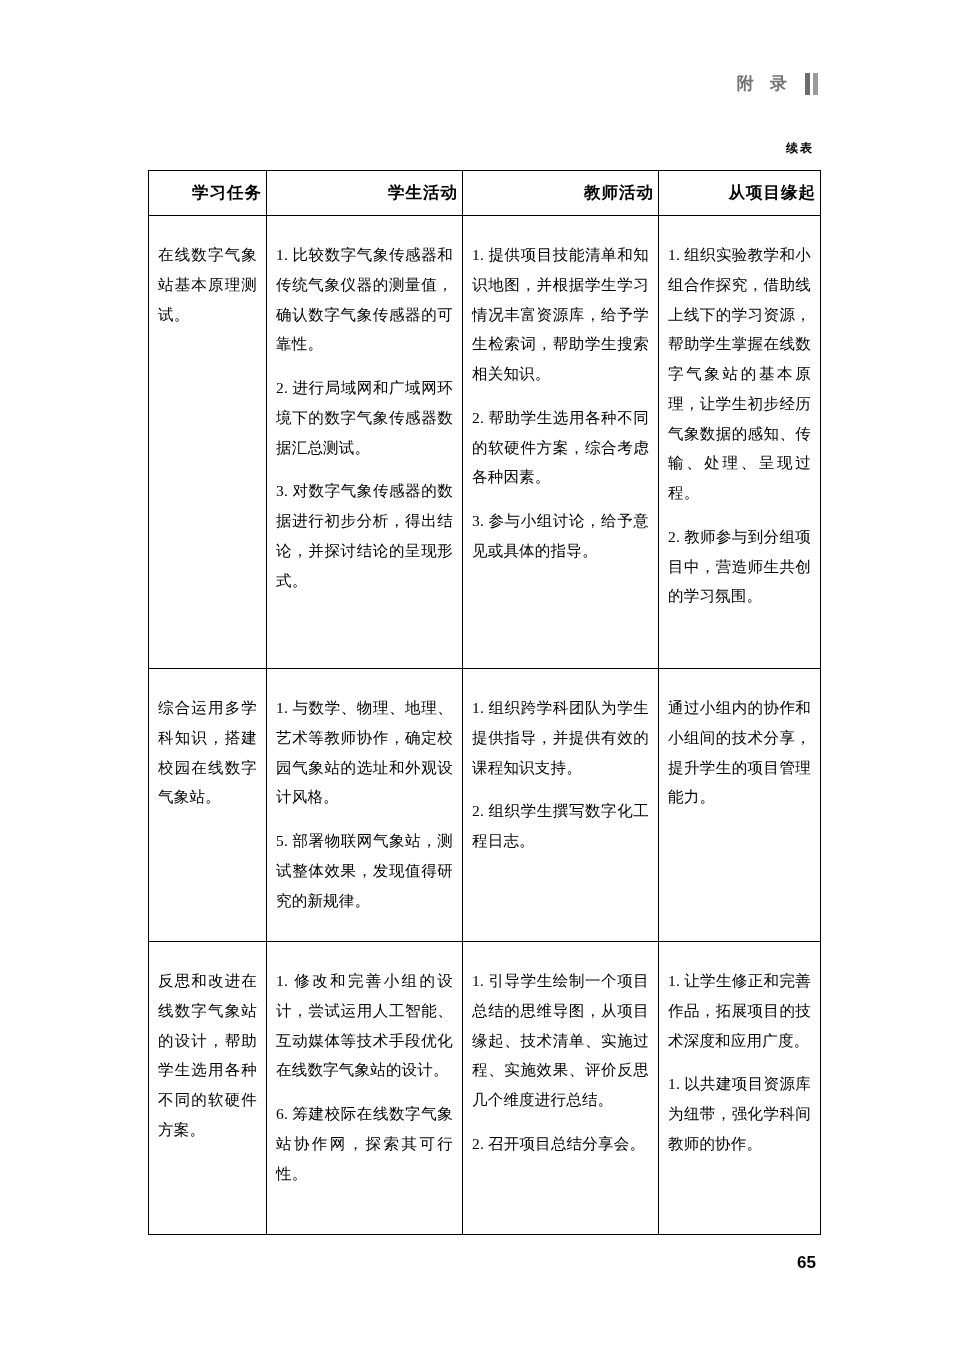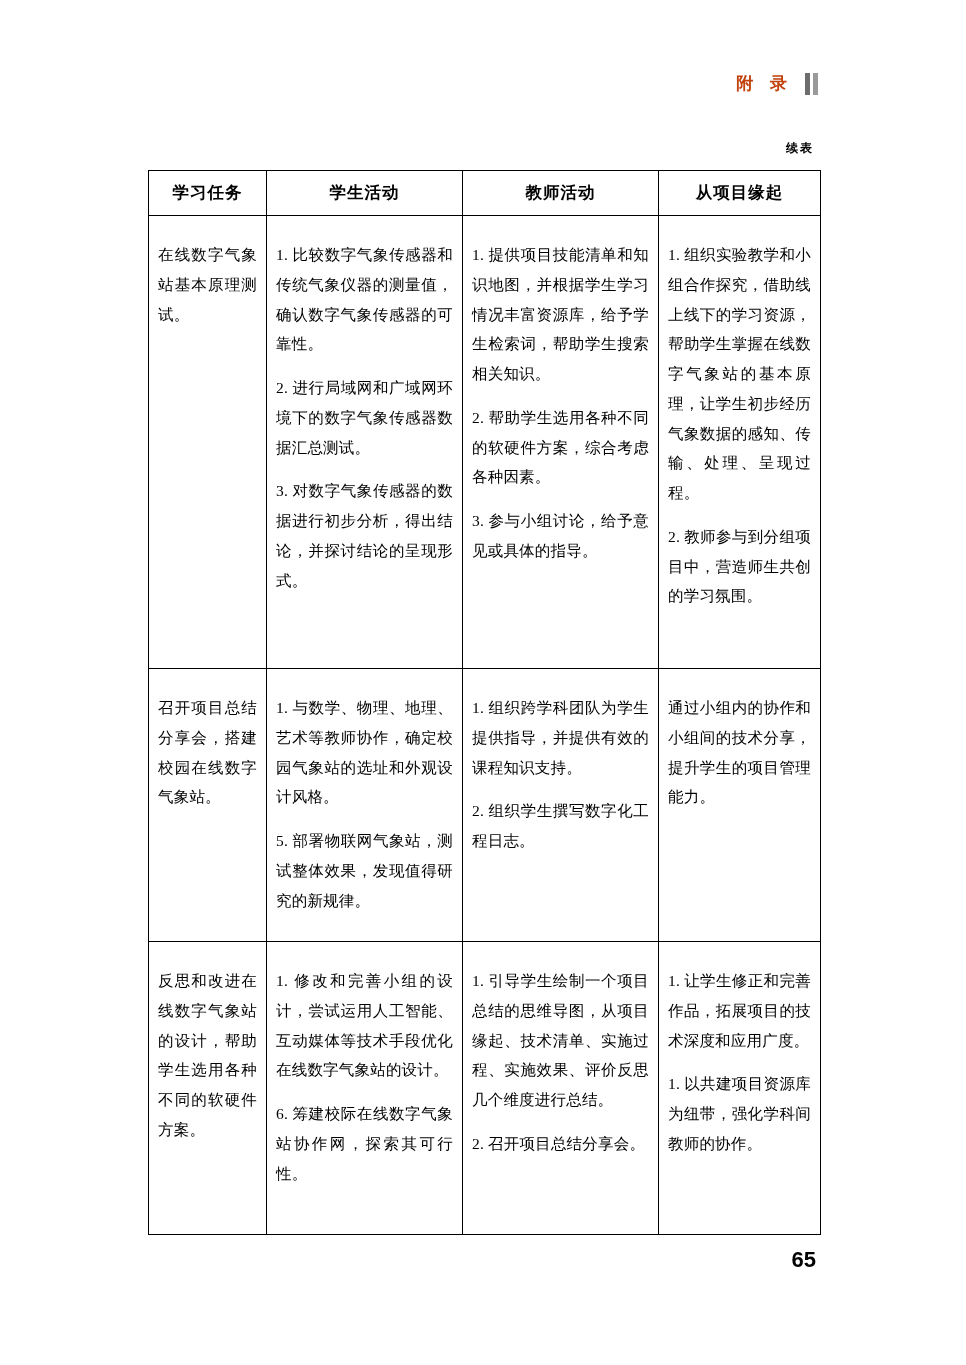--- a/index.html
+++ b/index.html
@@ -29,22 +29,22 @@
     top: 72px;
     right: 148px;
     display: flex;
     align-items: center;
     gap: 12px;
   }
   .header-text {
     font-size: 17px;
     font-weight: bold;
     letter-spacing: 6px;
-    font-family: Liberation Sans, sans-serif;
-    color: #c2410c;
+    font-family: Liberation Serif, serif;
+    color: #737373;
   }
   .header-bars {
     display: flex;
     align-items: center;
     gap: 3px;
     height: 22px;
   }
   .header-bars i {
     display: block;
     width: 5px;
@@ -78,21 +78,21 @@
     width: 672px;
     table-layout: fixed;
   }
   table.main th,
   table.main td {
     border: 1.4px solid #000;
     vertical-align: top;
     padding: 10px 9px 12px 9px;
   }
   table.main th {
-    text-align: center;
+    text-align: right;
     font-size: 16.5px;
     font-weight: bold;
     font-family: "Liberation Sans", sans-serif;
     letter-spacing: 1px;
     padding: 11px 4px 11px 4px;
     vertical-align: middle;
   }
   col.c1 { width: 118px; }
   col.c2 { width: 196px; }
   col.c3 { width: 196px; }
@@ -120,21 +120,21 @@
 
   .row-1 td { height: 430px; }
   .row-2 td { height: 250px; }
   .row-3 td { height: 270px; }
 
   
   .page-number {
     position: absolute;
     right: 150px;
     bottom: 92px;
-    font-size: 22px;
+    font-size: 17px;
     font-weight: bold;
     font-family: "Liberation Sans", sans-serif;
   }
 </style>
 </head>
 <body>
 
 <div class="page">
 
   <div class="header">
@@ -178,21 +178,21 @@
             <p>2. 帮助学生选用各种不同的软硬件方案，综合考虑各种因素。</p>
             <p>3. 参与小组讨论，给予意见或具体的指导。</p>
           </td>
           <td class="cell narrow">
             <p>1. 组织实验教学和小组合作探究，借助线上线下的学习资源，帮助学生掌握在线数字气象站的基本原理，让学生初步经历气象数据的感知、传输、处理、呈现过程。</p>
             <p>2. 教师参与到分组项目中，营造师生共创的学习氛围。</p>
           </td>
         </tr>
         <tr class="row-2">
           <td class="cell task">
-            <p class="last">召开项目总结分享会，搭建校园在线数字气象站。</p>
+            <p class="last">综合运用多学科知识，搭建校园在线数字气象站。</p>
           </td>
           <td class="cell narrow">
             <p>1. 与数学、物理、地理、艺术等教师协作，确定校园气象站的选址和外观设计风格。</p>
             <p>5. 部署物联网气象站，测试整体效果，发现值得研究的新规律。</p>
           </td>
           <td class="cell narrow">
             <p>1. 组织跨学科团队为学生提供指导，并提供有效的课程知识支持。</p>
             <p>2. 组织学生撰写数字化工程日志。</p>
           </td>
           <td class="cell narrow">

